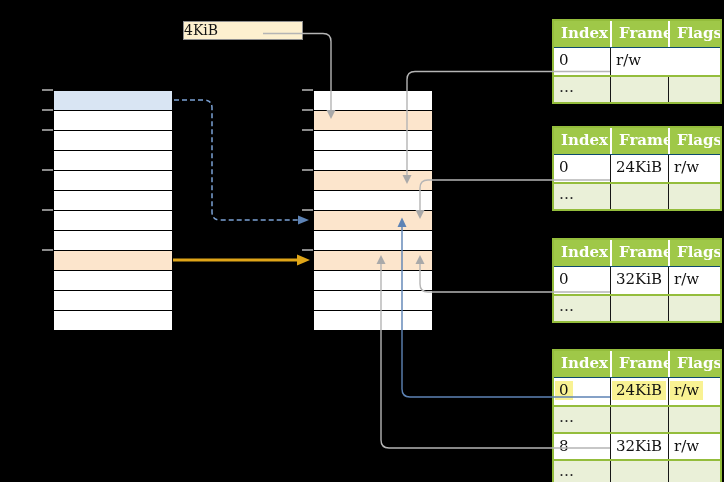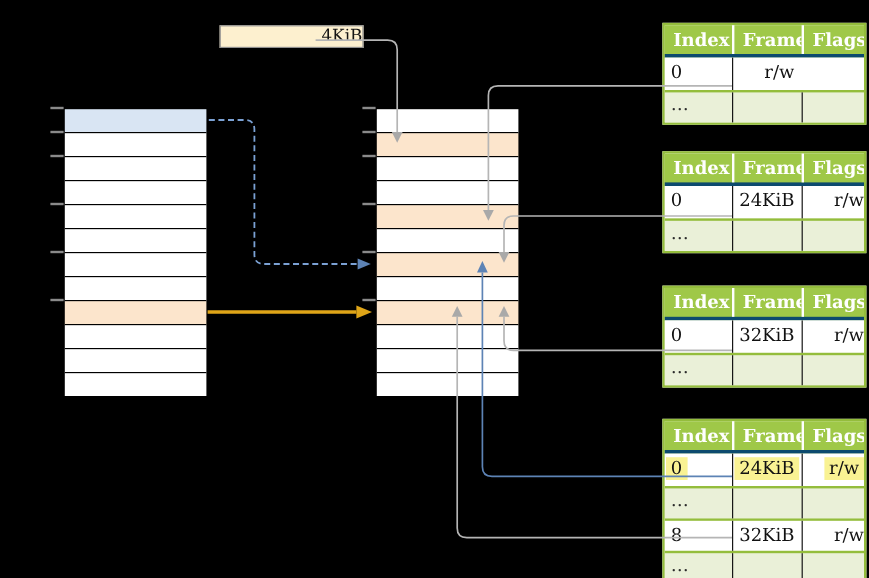--- a/index.html
+++ b/index.html
@@ -3,49 +3,49 @@
 <meta charset="utf-8">
 <style>
   * { margin:0; padding:0; box-sizing:border-box; }
   html,body { background:#000; }
   body { width:724px; height:482px; overflow:hidden; position:relative;
          font-family:"DejaVu Serif","Liberation Serif",serif; }
   #canvas { position:absolute; left:0; top:0; width:724px; height:482px; background:var(--c-background,#000); }
 
   
   #size-label { position:absolute; left:183px; top:21px; width:120px; height:19px;
-    background:var(--c-label_bg); border:1px solid #8f8f8f; text-align:right;
+    background:var(--c-label_bg); border:1px solid #8f8f8f; text-align:left;
     font-size:14px; line-height:17px; color:#141414; }
 
   
   .mem-col { position:absolute; top:90px; width:120px; height:241px;
     border:1px solid #000; display:flex; flex-direction:column; }
   #left-col { left:53px; }
   #mid-col  { left:313px; }
   .mem-row { flex:1; border-bottom:1px solid #000; }
   .mem-row:last-child { border-bottom:none; }
   .fill-white  { background:#ffffff; }
   .fill-blue   { background:var(--c-blue_row); }
   .fill-orange { background:var(--c-orange_row); }
   .tick { position:absolute; width:11px; height:2px; background:var(--c-tick_gray); }
 
   
   .ptable { position:absolute; left:552px; width:170px;
     border:2px solid var(--c-table_border); background:#fff; }
   .prow { display:flex; width:100%; }
-  .phead { height:27px; background:var(--c-header_bg); border-bottom:3px solid #0c4a6e; }
+  .phead { height:27px; background:var(--c-header_bg); border-bottom:1px solid #0c4a6e; }
   .hcell { color:#fff; font-weight:bold; font-size:15px; line-height:25px; padding-left:7px; overflow:hidden; }
   .hcell.c1, .hcell.c2 { border-left:2px solid #ffffff; }
   .prow.body { height:27px; background:#fff; }
   .prow.body + .prow.body { border-top:2px solid var(--c-table_border); }
   .prow.ellipsis-row { background:var(--c-light_green_row); }
   .pcell { font-size:15px; line-height:24px; padding-left:5px; color:#111; overflow:hidden; white-space:nowrap; }
   .pcell.c0, .hcell.c0 { width:56px; }
   .pcell.c1, .hcell.c1 { width:58px; }
-  .pcell.c2, .hcell.c2 { width:52px;text-align:right; }
+  .pcell.c2, .hcell.c2 { width:52px; }
   .pcell.c1, .pcell.c2 { border-left:1px solid #161616; }
   .ellipsis-row .pcell { color:#2a2a2a; line-height:20px; }
   .hl { background:var(--c-highlight); margin-left:-4px; padding:0 4px 1px 4px; }
 
   
   #overlay { position:absolute; left:0; top:0; pointer-events:none; }
 </style>
 </head>
 <body>
 

